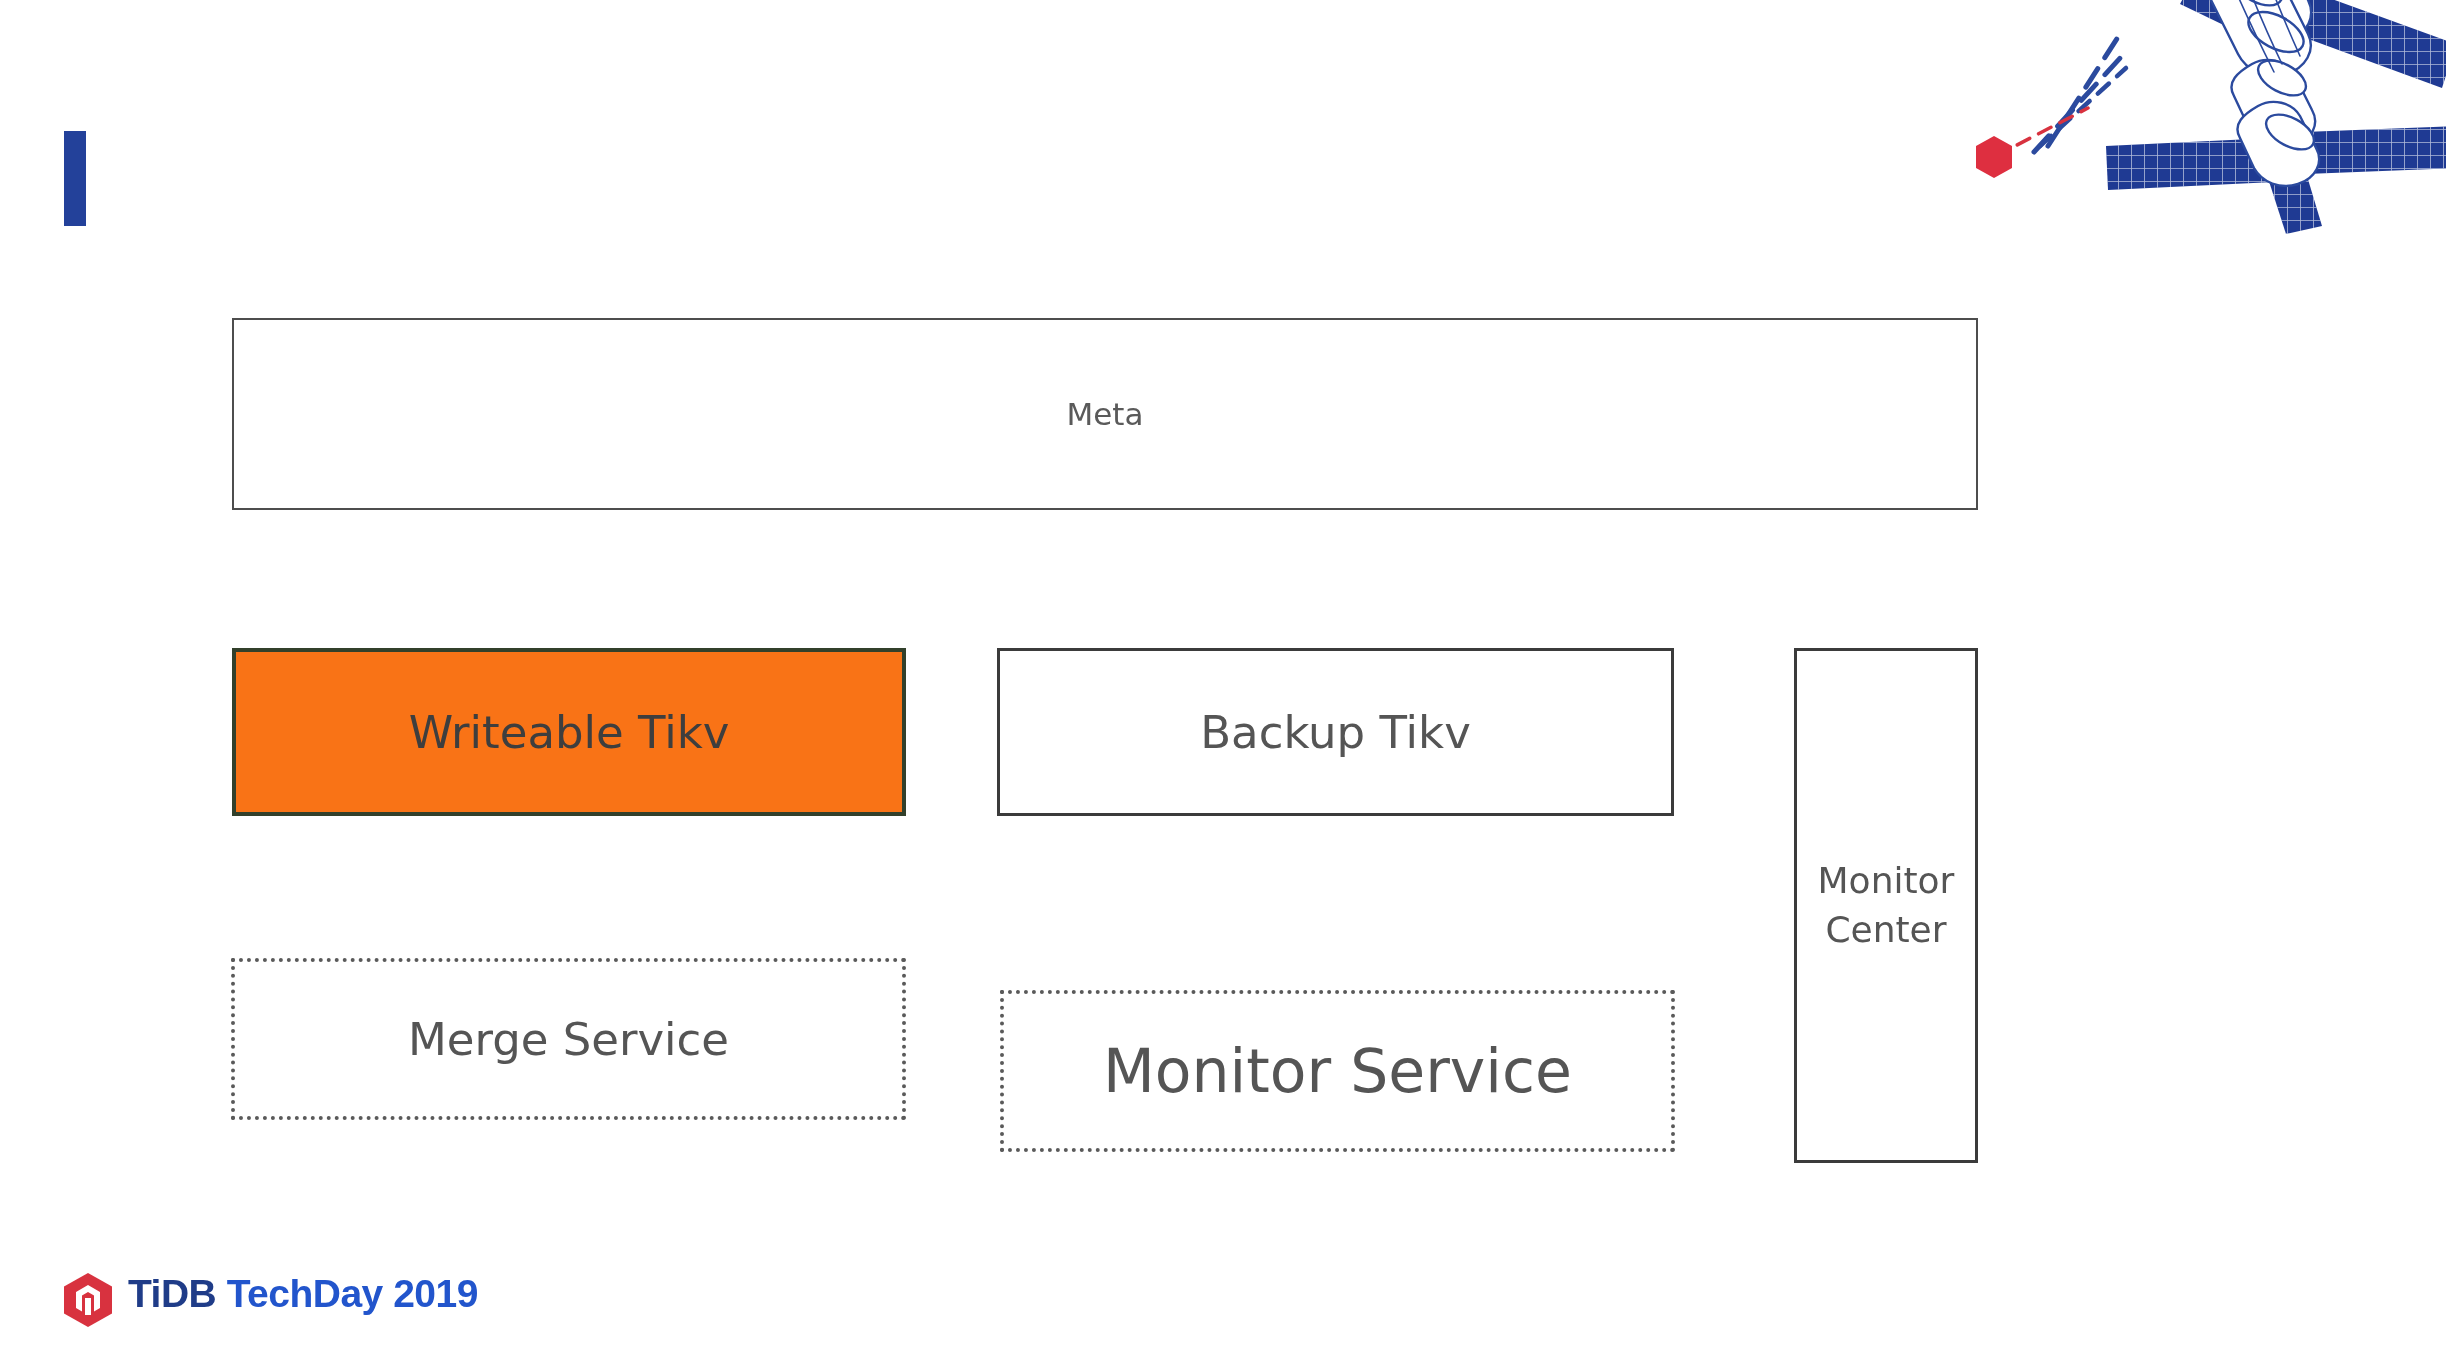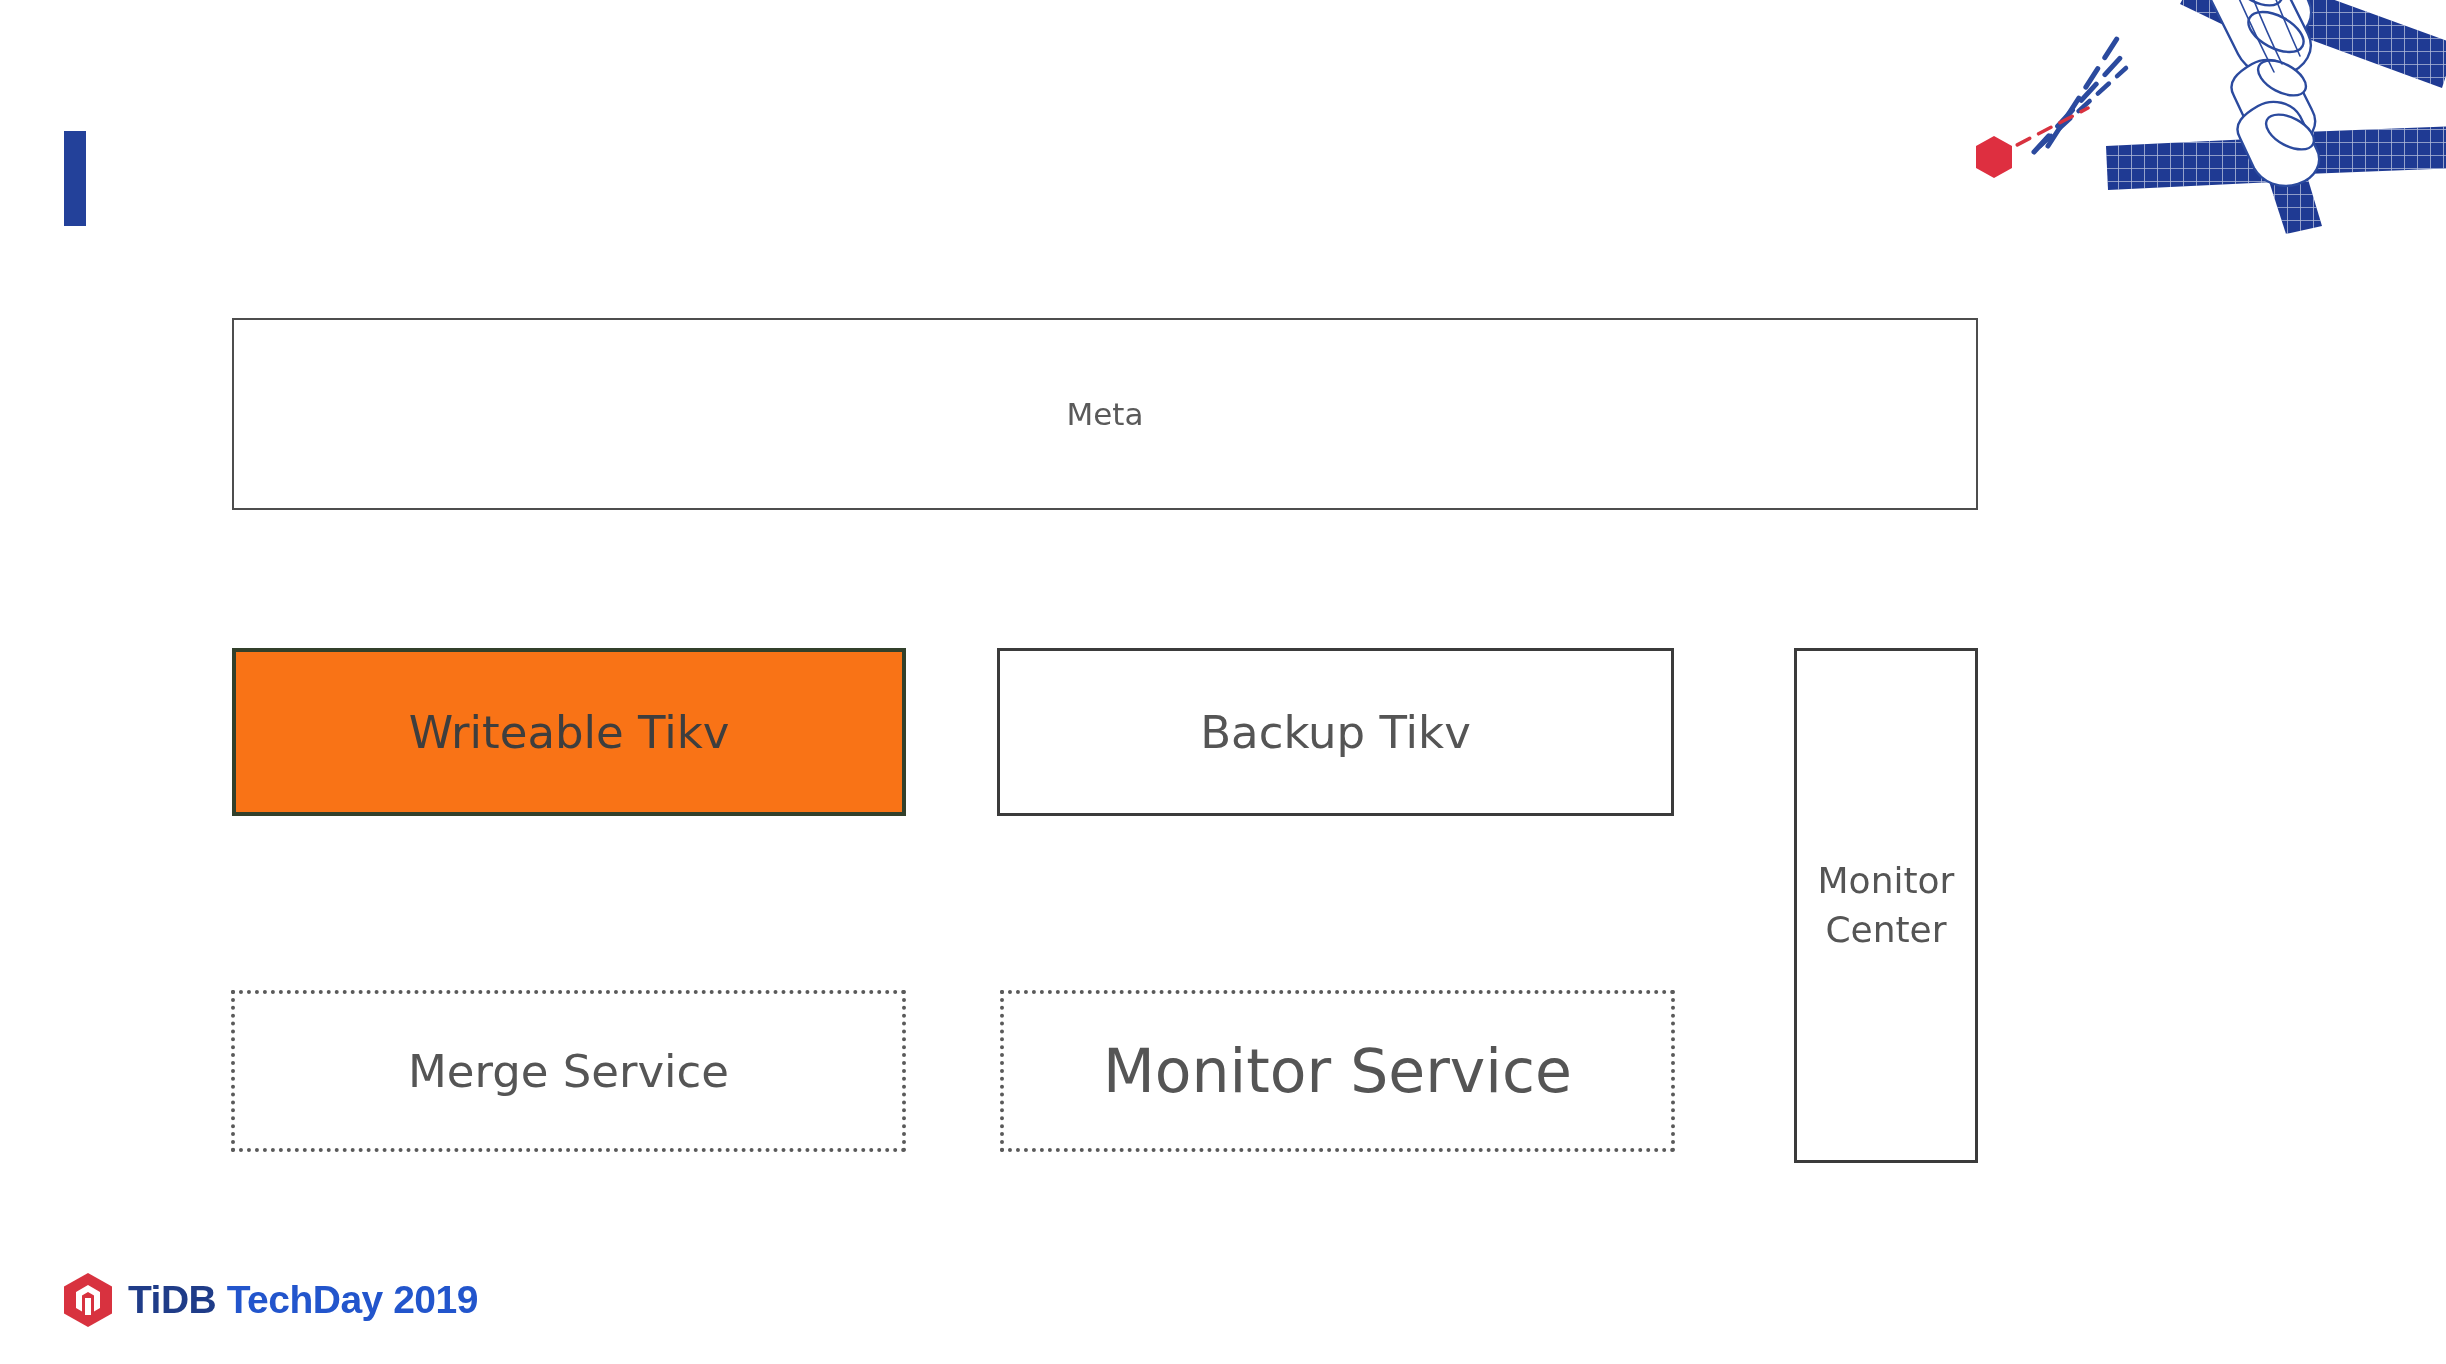--- a/index.html
+++ b/index.html
@@ -96,39 +96,39 @@
     color: #555555;
   }
   .box-config {
     left: 1794px; top: 648px;
     width: 184px; height: 515px;
     font-size: 36px;
     color: #555555;
     line-height: 1.35;
   }
   .box-merge {
-    left: 231px; top: 990px;
+    left: 231px; top: 958px;
     width: 675px; height: 162px;
     font-size: 45px;
     color: #555555;
   }
   .box-monitor {
     left: 1000px; top: 990px;
     width: 675px; height: 162px;
     font-size: 60px;
     color: #555555;
   }
 
   
   .footer-left {
     position: absolute;
     left: 62px;
     top: 1272px;
     display: flex;
-    align-items: center;
+    align-items: flex-start;
     gap: 14px;
   }
   .tidb-logo { width: 52px; height: 56px; display: block; }
   .footer-text {
     font-size: 39px;
     font-weight: 700;
     white-space: nowrap;
     letter-spacing: -0.5px;
   }
   .footer-text .t1 { color: #1F3C88; }

